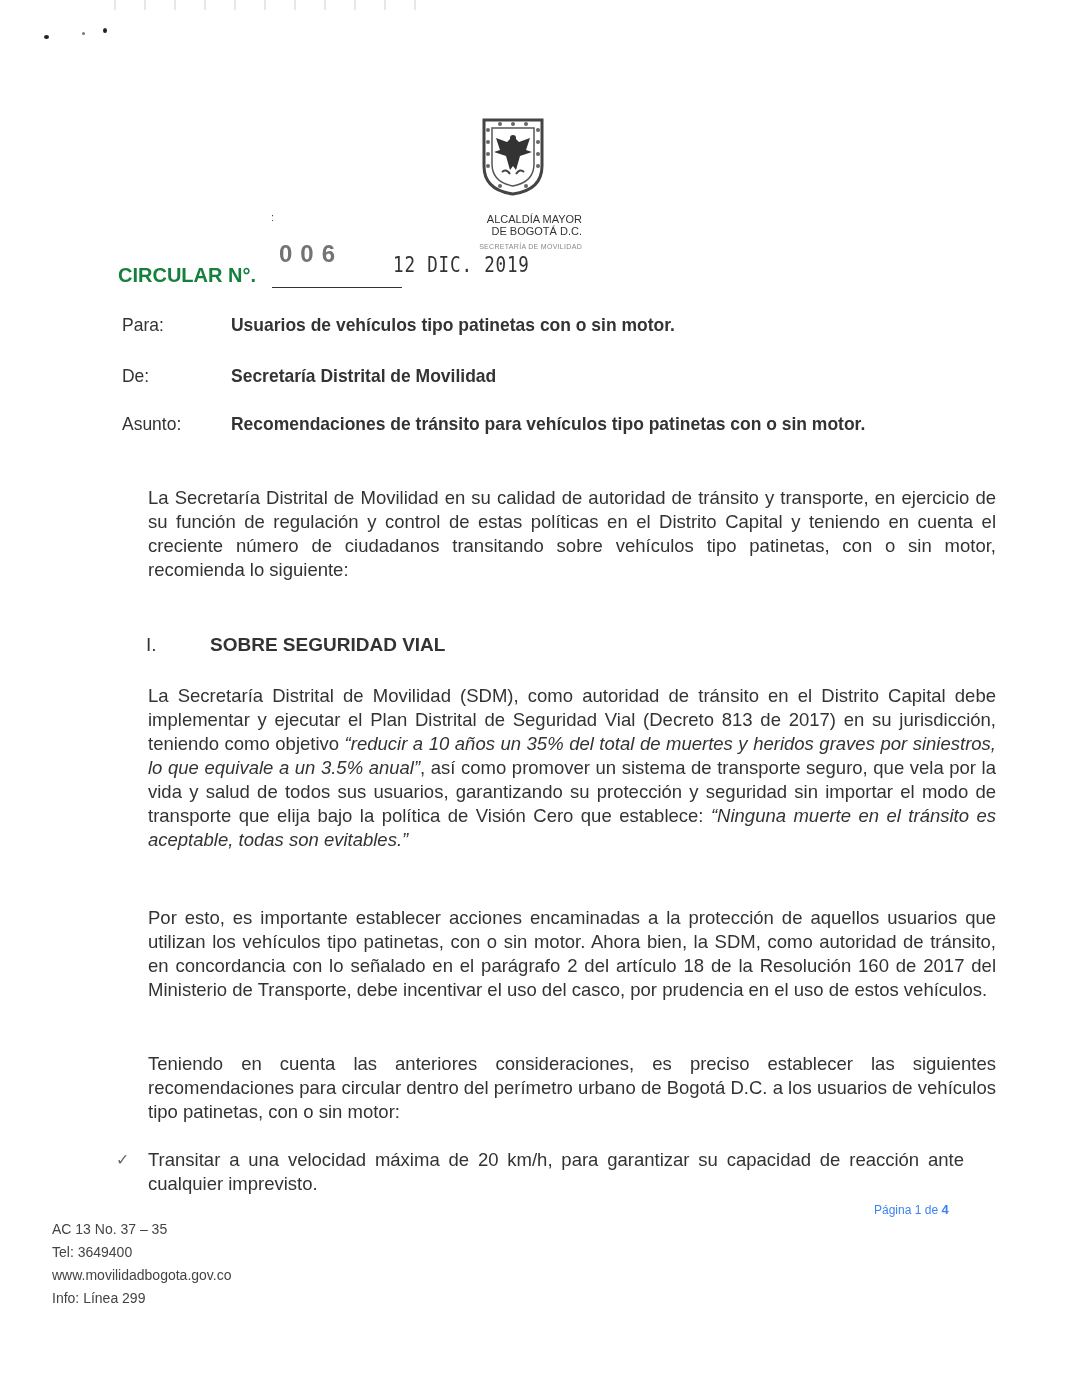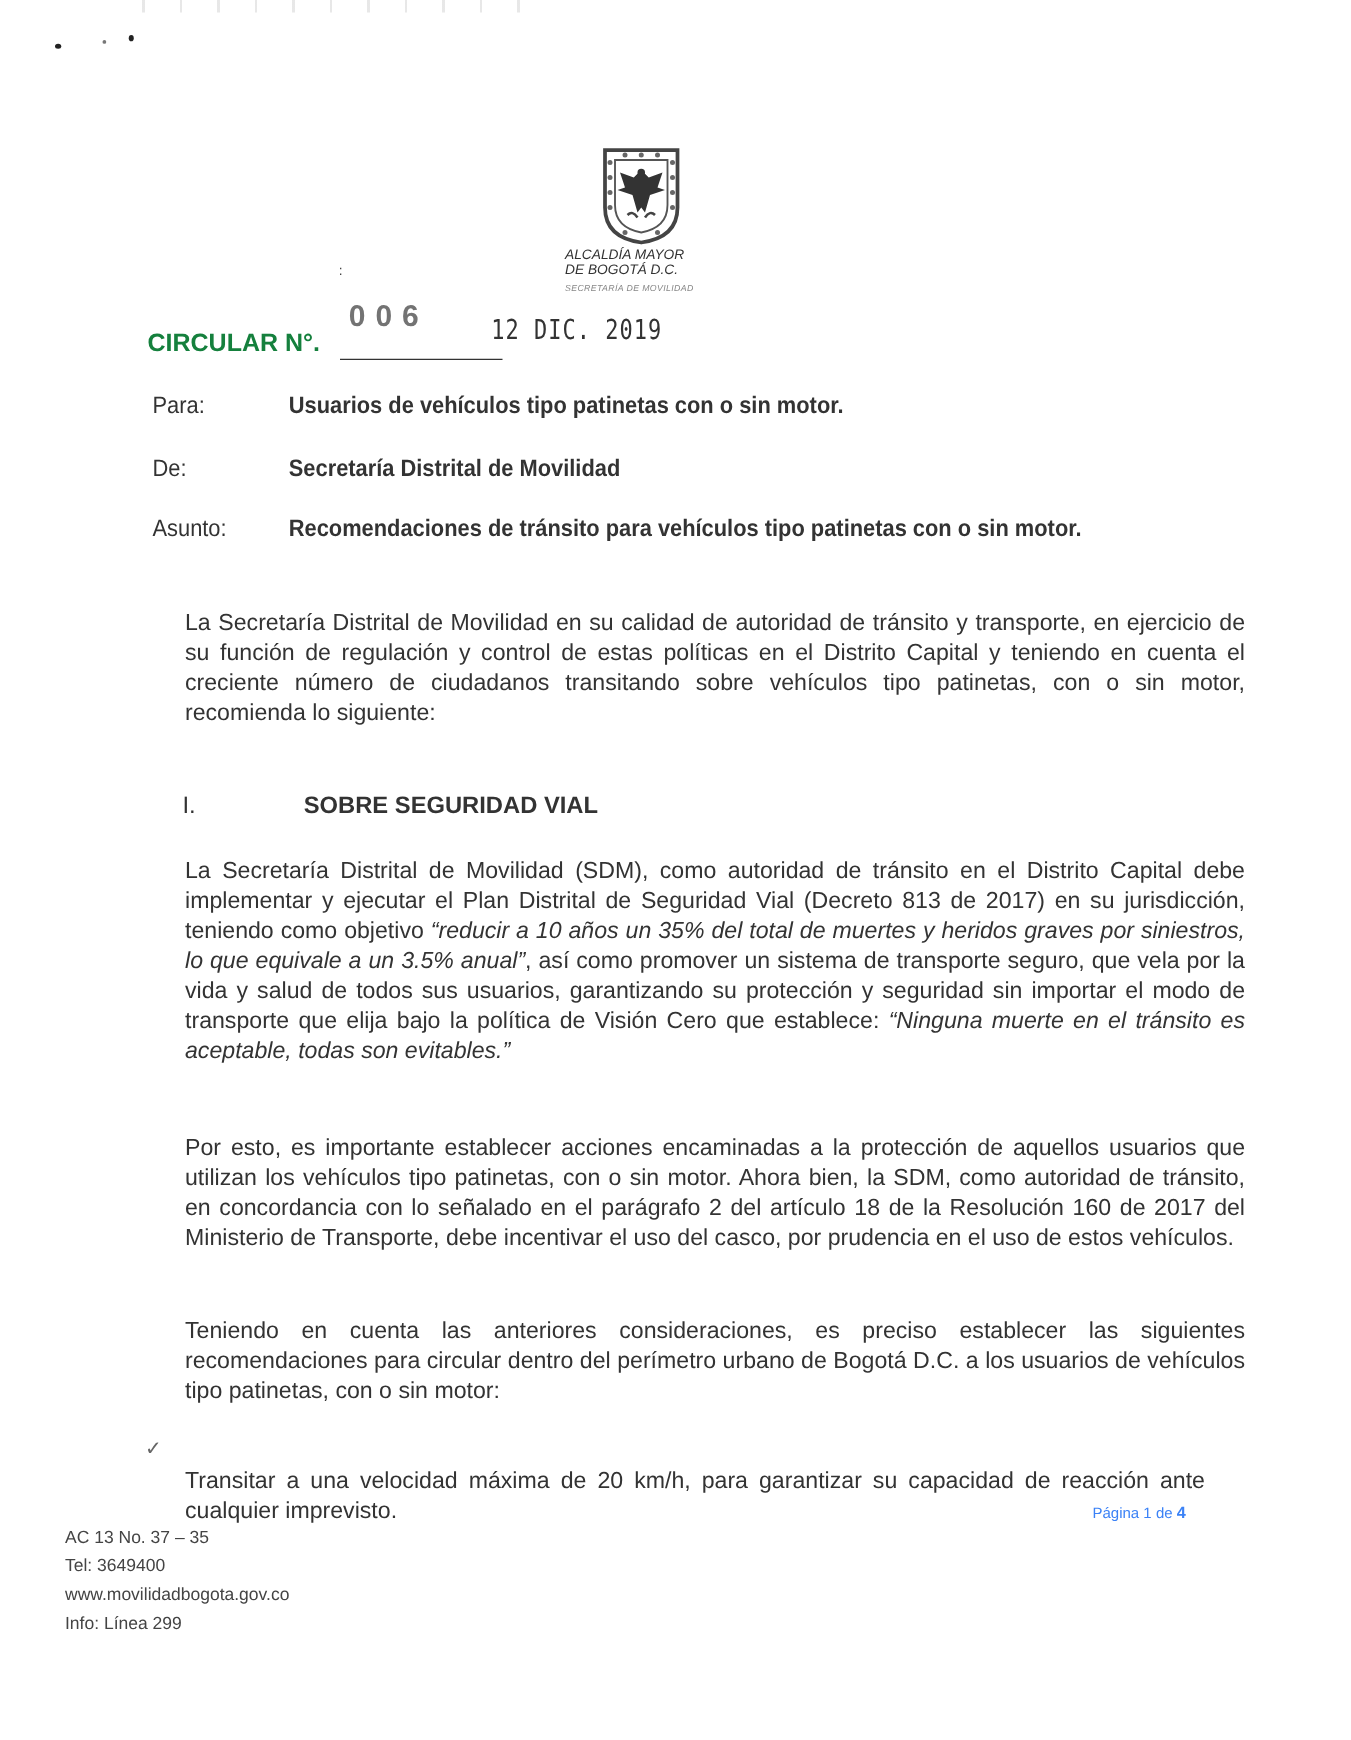--- a/index.html
+++ b/index.html
@@ -4,41 +4,41 @@
 <style>
   html, body { margin: 0; padding: 0; background: #ffffff; }
   body {
     width: 1081px; height: 1392px; position: relative; overflow: hidden;
     font-family: "Liberation Sans", sans-serif; color: #2b2b2b;
   }
   .scan-noise { position: absolute; top: 0; left: 100px; width: 320px; height: 10px;
     background: repeating-linear-gradient(90deg, transparent 0 14px, #d8d8d8 14px 16px, transparent 16px 30px); opacity: .6; }
   .speck { position: absolute; background: #222; border-radius: 50%; }
   .logo { position: absolute; left: 480px; top: 116px; width: 66px; height: 80px; }
-  .logo-text { position: absolute; left: 452px; top: 198px; width: 130px; text-align: left;
-    font-size: 11px; line-height: 12px; color: #333; font-style: italic; }
+  .logo-text { position: absolute; left: 452px; top: 213px; width: 130px; text-align: right;
+    font-size: 11px; line-height: 12px; color: #333; }
   .logo-text .sub { font-size: 7px; color: #888; letter-spacing: .3px; margin-top: 4px; display:block; }
   .tick-mark { position: absolute; left: 271px; top: 211px; font-size: 11px; color:#444; }
   .circular-label { position: absolute; left: 118px; top: 264px; font-size: 20px; font-weight: bold; color: #15803d; }
   .circular-line { position: absolute; left: 272px; top: 287px; width: 130px; border-bottom: 1.5px solid #333; }
   .circular-num { position: absolute; left: 279px; top: 240px; font-size: 24px; font-weight: bold; letter-spacing: 8px; color:#737373; }
   .circular-date { position: absolute; left: 393px; top: 252px; font-size: 22px; color:#333;
     font-family: "DejaVu Sans Mono", monospace; transform: scaleX(.8); transform-origin: left; letter-spacing: 1px; }
   .hdr { position: absolute; left: 122px; font-size: 19px; color: #333; transform: scaleX(.92); transform-origin: left; }
   .hdr-val { position: absolute; left: 231px; font-size: 19px; font-weight: bold; color: #333; line-height: 24px;
     transform: scaleX(.92); transform-origin: left; width: 720px; }
   .para { position: absolute; left: 116px; width: 848px; font-size: 18.5px; line-height: 24px; color: #333;
     text-align: justify; margin-left: 32px; }
   .para i { font-style: italic; }
   .section { position: absolute; left: 146px; top: 634px; font-size: 19px; color:#333; }
   .section .num { display:inline-block; width: 64px; }
-  .section .title { font-weight: bold; margin-left: 33px; }
+  .section .title { font-weight: bold; }
   .bullet { position: absolute; left: 116px; top: 1148px; width: 848px; font-size: 18.5px; line-height: 24px; color:#333; }
   .bullet .check { position: absolute; left: 0; top: 0; font-size: 16px; color:#666; }
-  .bullet .text { margin-left: 32px; display:block; text-align: justify; margin-top: 24px; }
+  .bullet .text { margin-left: 32px; display:block; text-align: justify; }
   .page-num { position: absolute; left: 874px; top: 1202px; font-size: 12px; color:#3b82f6; }
   .page-num .hand { font-weight: bold; font-size: 13px; }
   .footer { position: absolute; left: 52px; top: 1218px; font-size: 14px; line-height: 23px; color: #444; }
 </style>
 </head>
 <body>
 
 <div class="scan-noise"></div>
 <div class="speck" style="left:44px;top:35px;width:5px;height:4px;"></div>
 <div class="speck" style="left:82px;top:32px;width:3px;height:3px;background:#777"></div>

